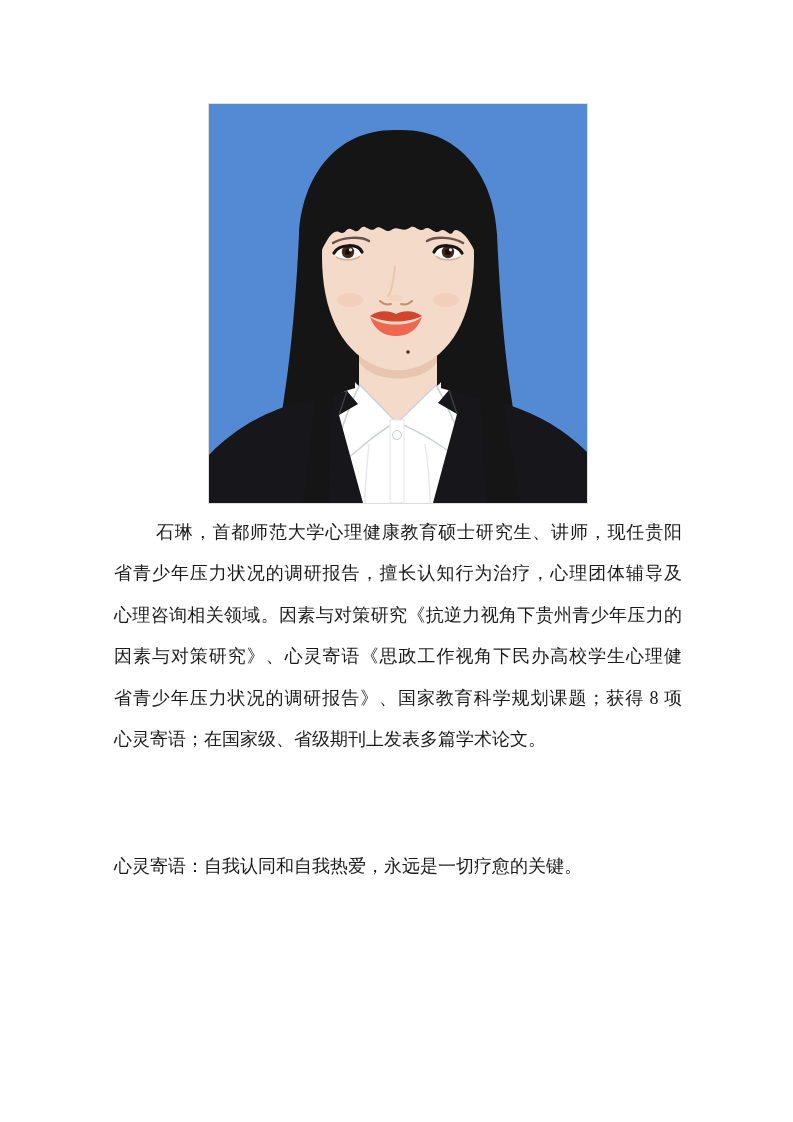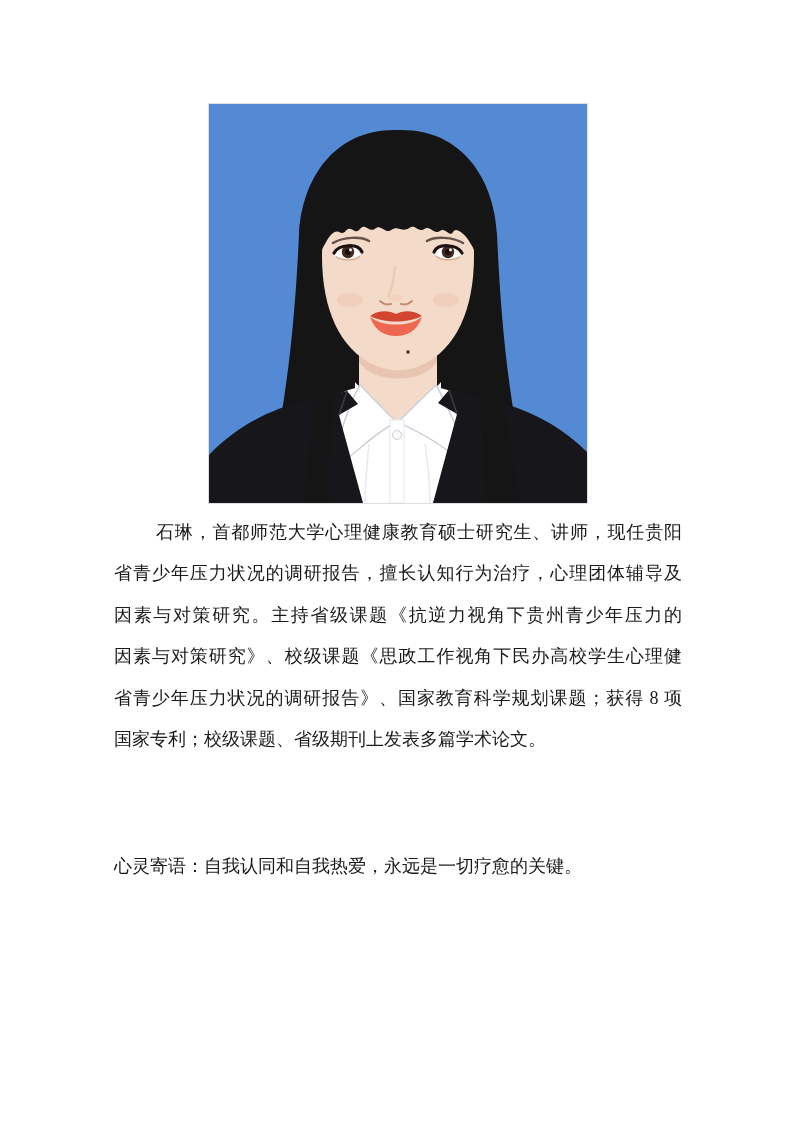--- a/index.html
+++ b/index.html
@@ -129,21 +129,21 @@
       <path fill="#d2452f" d="M161,212 C171,205 181,207 187,210 C193,207 203,205 213,212 C205,216 196,217.5 187,217.5 C178,217.5 169,216 161,212 Z"></path>
       <path fill="#ef6750" d="M161,213 C166,227 176,232 187,232 C198,232 208,227 213,213 C205,219 196,220.5 187,220.5 C178,220.5 169,219 161,213 Z"></path>
 
       <circle cx="199" cy="248" r="1.8" fill="#43301f"></circle>
     </svg>
   </figure>
 
   <div class="bio">
     <div class="line just indent">石琳，首都师范大学心理健康教育硕士研究生、讲师，现任贵阳</div>
     <div class="line just">省青少年压力状况的调研报告，擅长认知行为治疗，心理团体辅导及</div>
-    <div class="line just">因素与对策研究。主持省级课题《抗逆力视角下贵州青少年压力的</div>
-    <div class="line just">因素与对策研究》、校级课题《思政工作视角下民办高校学生心理健</div>
+    <div class="line just">心理咨询相关领域。因素与对策研究《抗逆力视角下贵州青少年压力的</div>
+    <div class="line just">因素与对策研究》、心灵寄语《思政工作视角下民办高校学生心理健</div>
     <div class="line just">省青少年压力状况的调研报告》、国家教育科学规划课题；获得 8 项</div>
-    <div class="line">国家专利；校级课题、省级期刊上发表多篇学术论文。</div>
+    <div class="line">心灵寄语；在国家级、省级期刊上发表多篇学术论文。</div>
   </div>
 
   <div class="motto">心灵寄语：自我认同和自我热爱，永远是一切疗愈的关键。</div>
 
 </div>
 
 </body></html>

